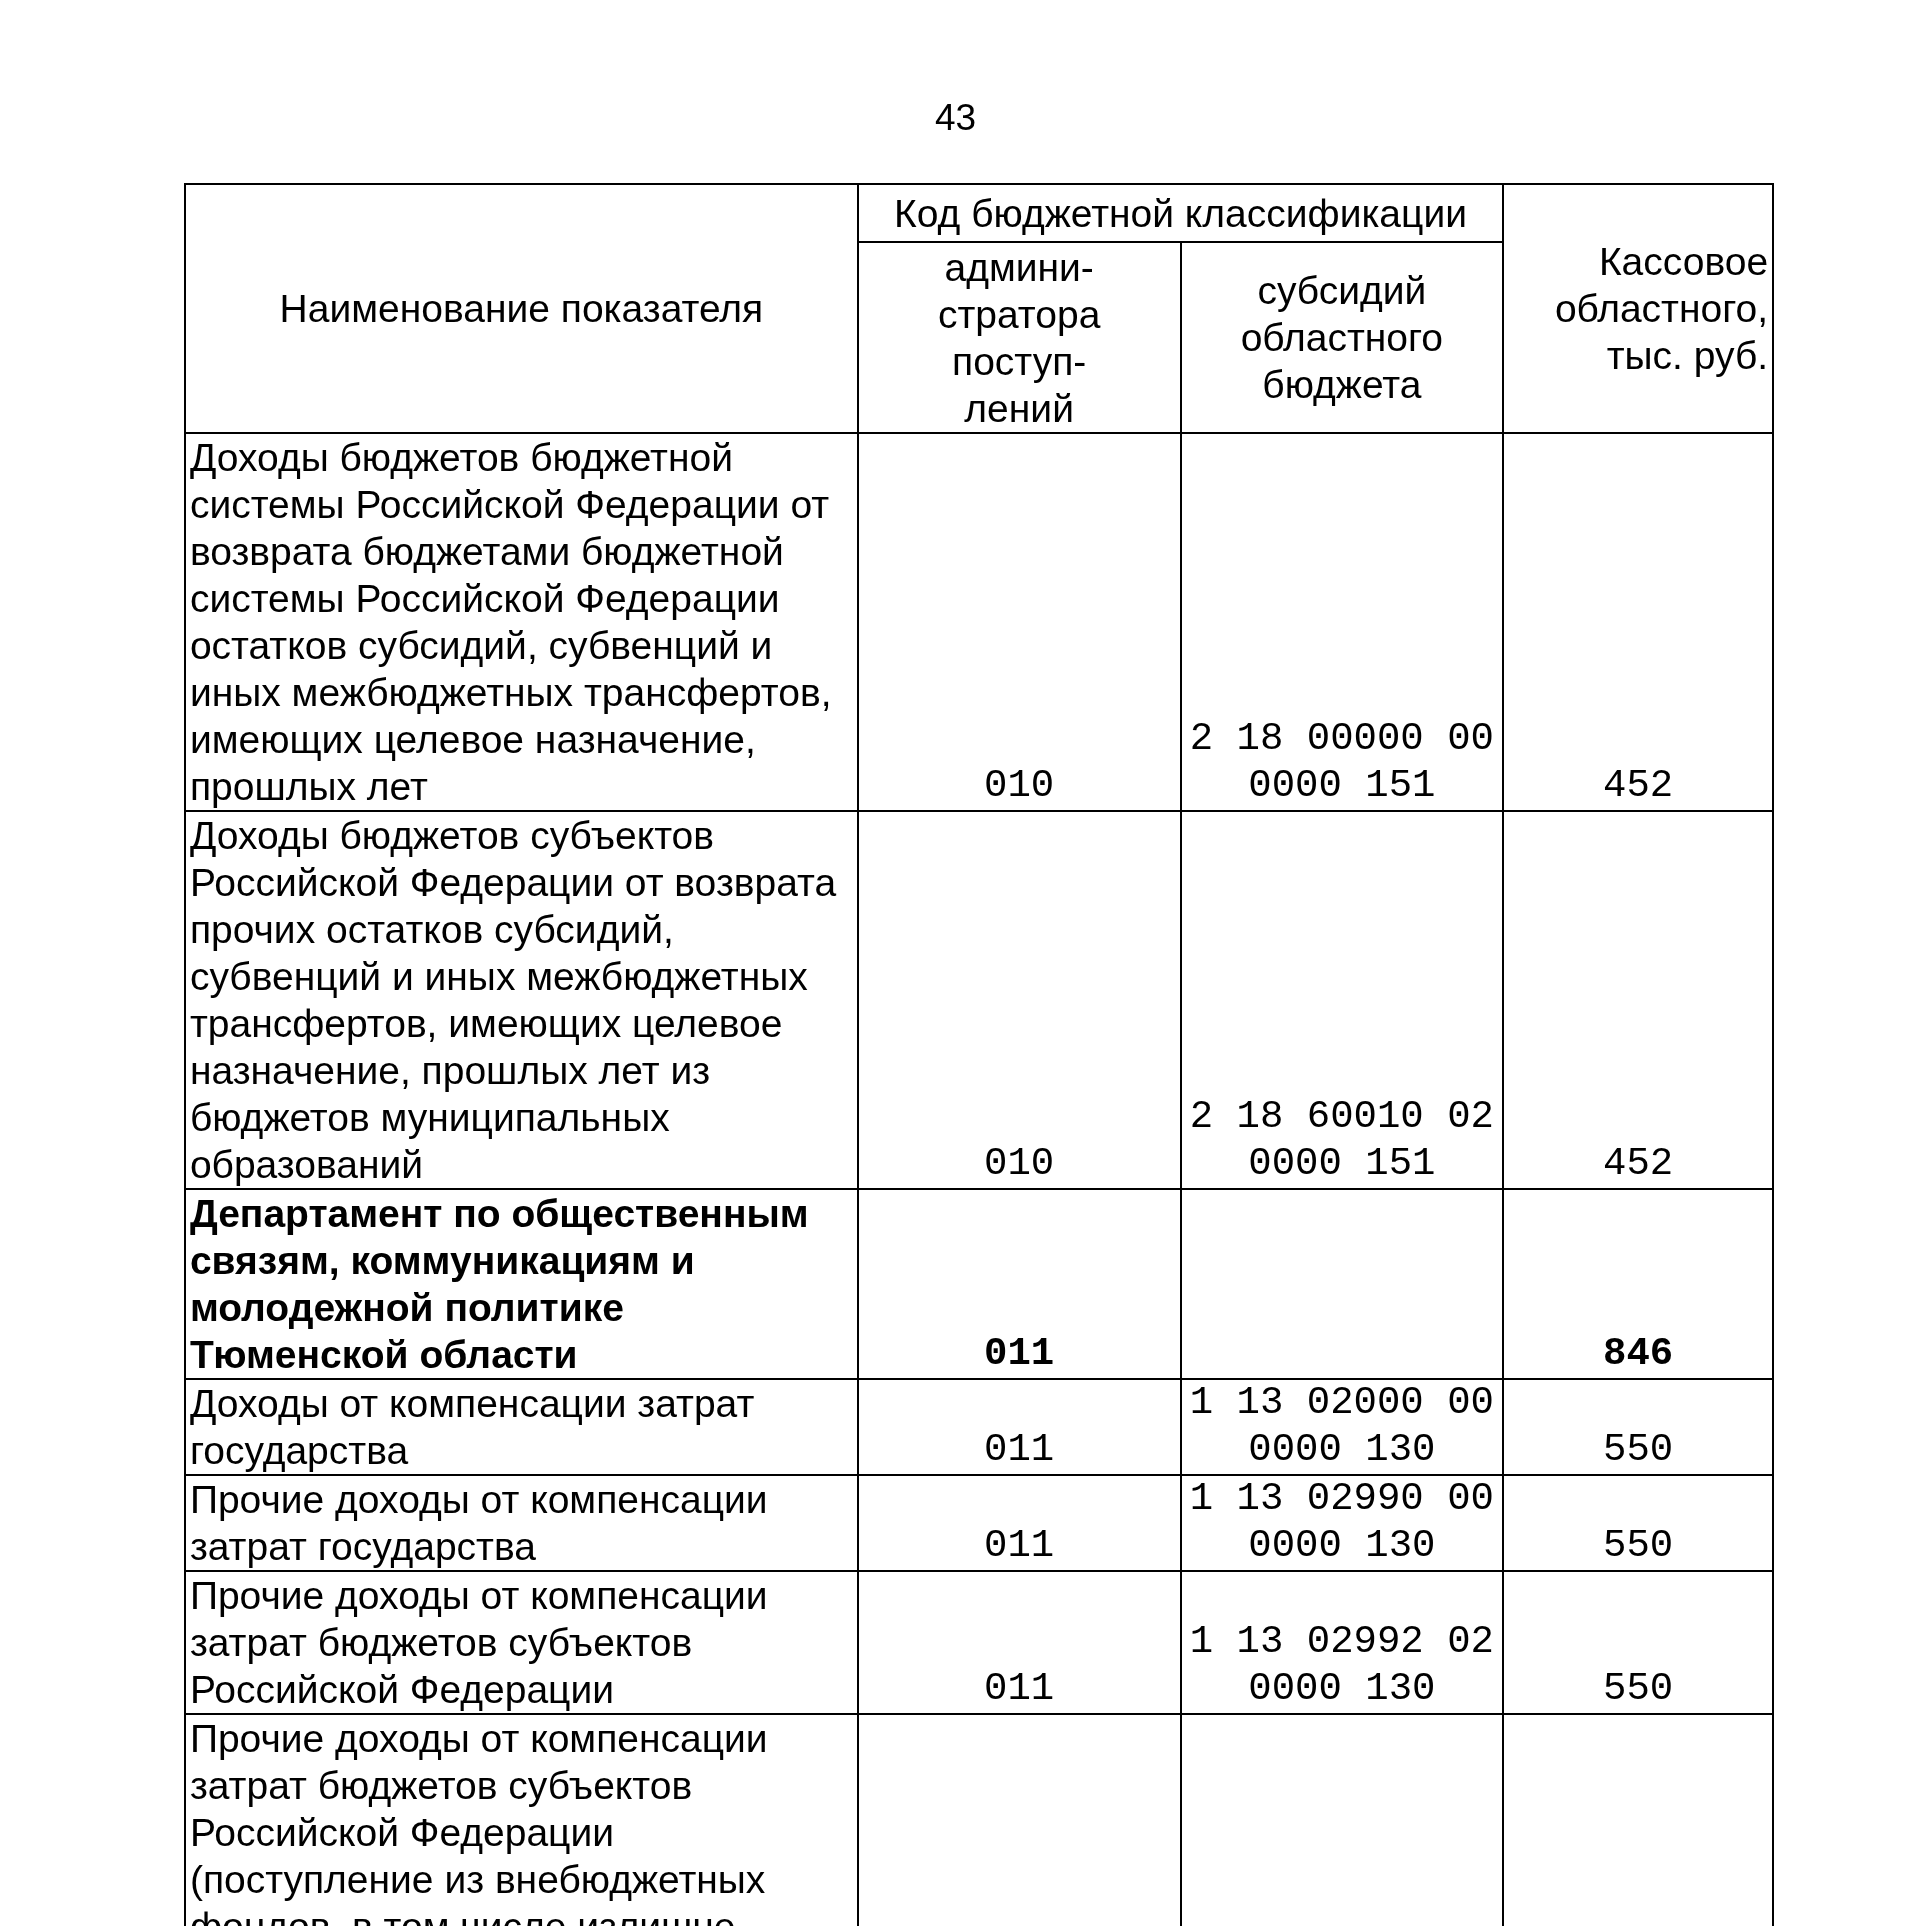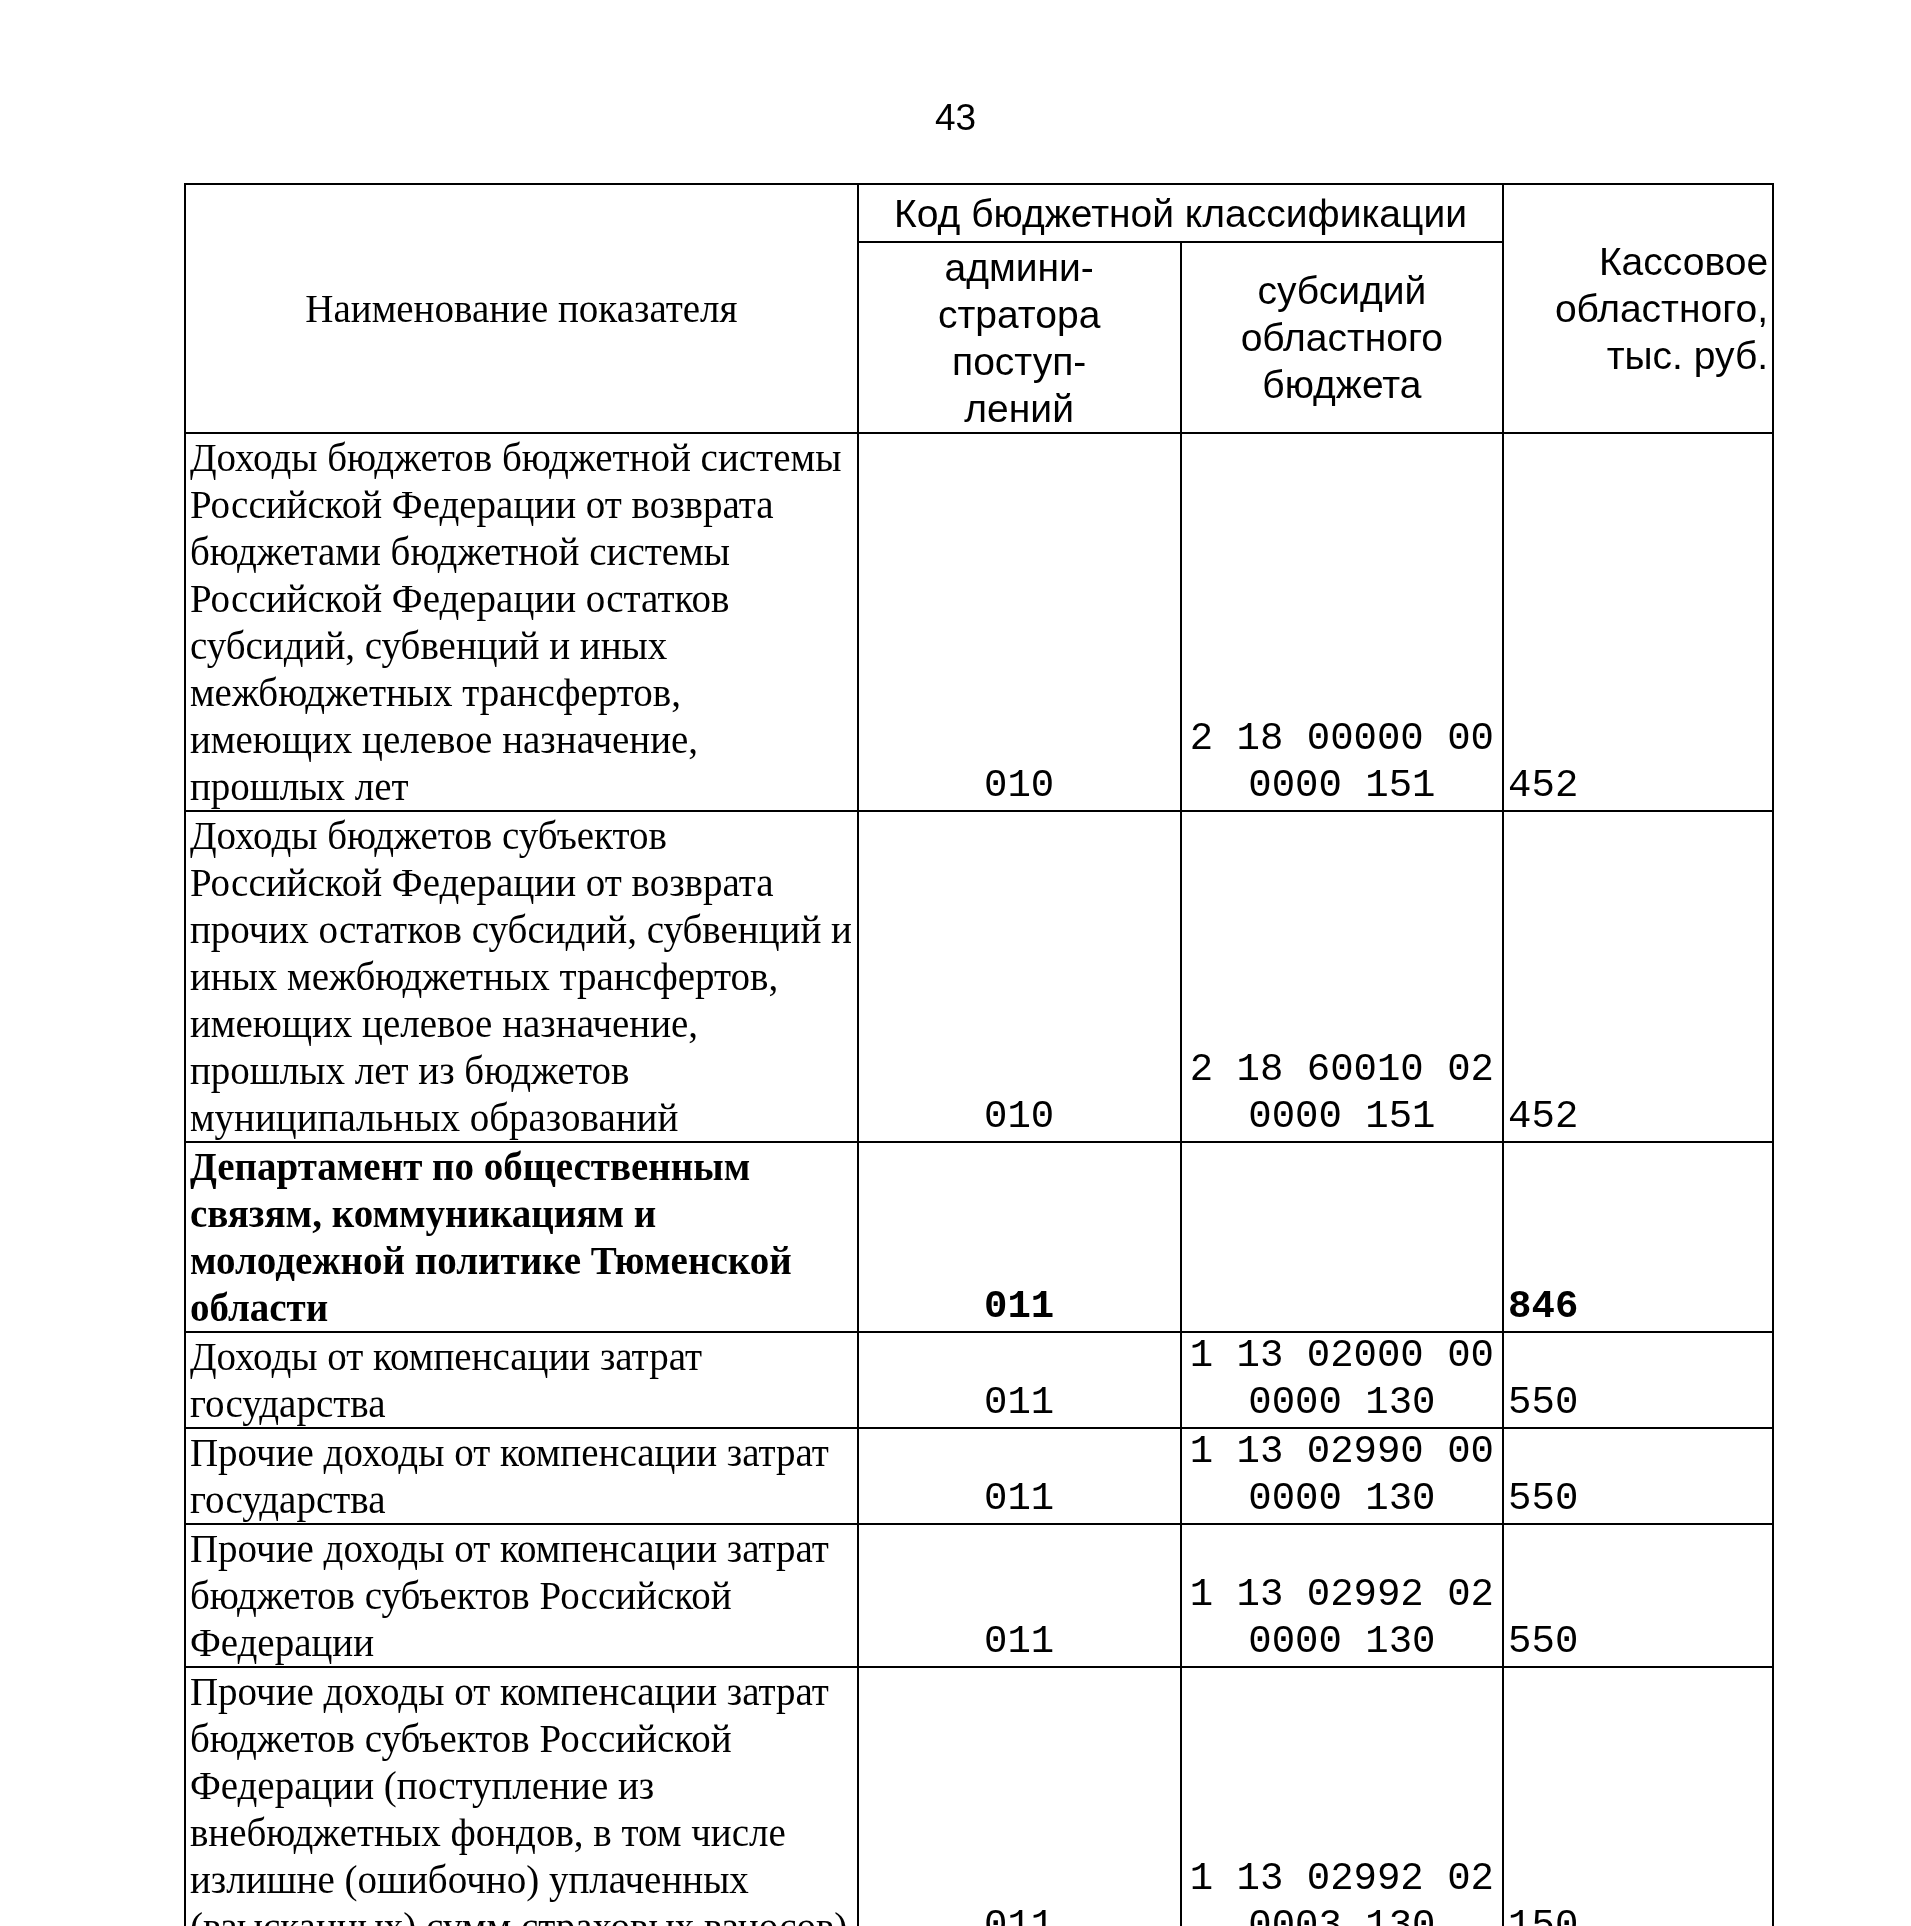--- a/index.html
+++ b/index.html
@@ -4,24 +4,24 @@
 <style>
   html, body { margin: 0; padding: 0; background: #ffffff; }
   body { width: 1911px; height: 2703px; position: relative; overflow: hidden;
          font-family: "Liberation Sans", sans-serif; color: #000; }
   .page-num { position: absolute; top: 97px; left: 0; width: 1911px; text-align: center;
               font-size: 37px; line-height: 42px; }
   table.budget { position: absolute; left: 184px; top: 183px; width: 1590px;
                  border-collapse: collapse; table-layout: fixed; font-size: 39px; line-height: 47px; }
   table.budget td, table.budget th { border: 2.3px solid #000; padding: 0 3.9px; vertical-align: bottom; font-weight: normal; }
   table.budget th { vertical-align: middle; text-align: center; margin-left: 40px; }
-  .c-name { width: 663px; text-align: left; font-family: Liberation Serif, serif; }
+  .c-name { width: 663px; text-align: left; }
   .c-admin { width: 200px; text-align: center; }
   .c-code { width: 466px; text-align: center; }
-  .c-amount { width: 260px; text-align: left; }
+  .c-amount { width: 260px; text-align: center; }
   tr.bold td { font-weight: bold; }
   td.c-name { vertical-align: top; padding-left: 5.4px; margin-left: 8px; }
   .h1 { height: 58px; }
   .h2 { height: 191px; }
   .hdr-sub { line-height: 47px; }
   td.c-admin, td.c-code, td.c-amount { padding-bottom: 2.3px; font-family: Liberation Mono, monospace; }
 </style>
 </head>
 <body>
 

